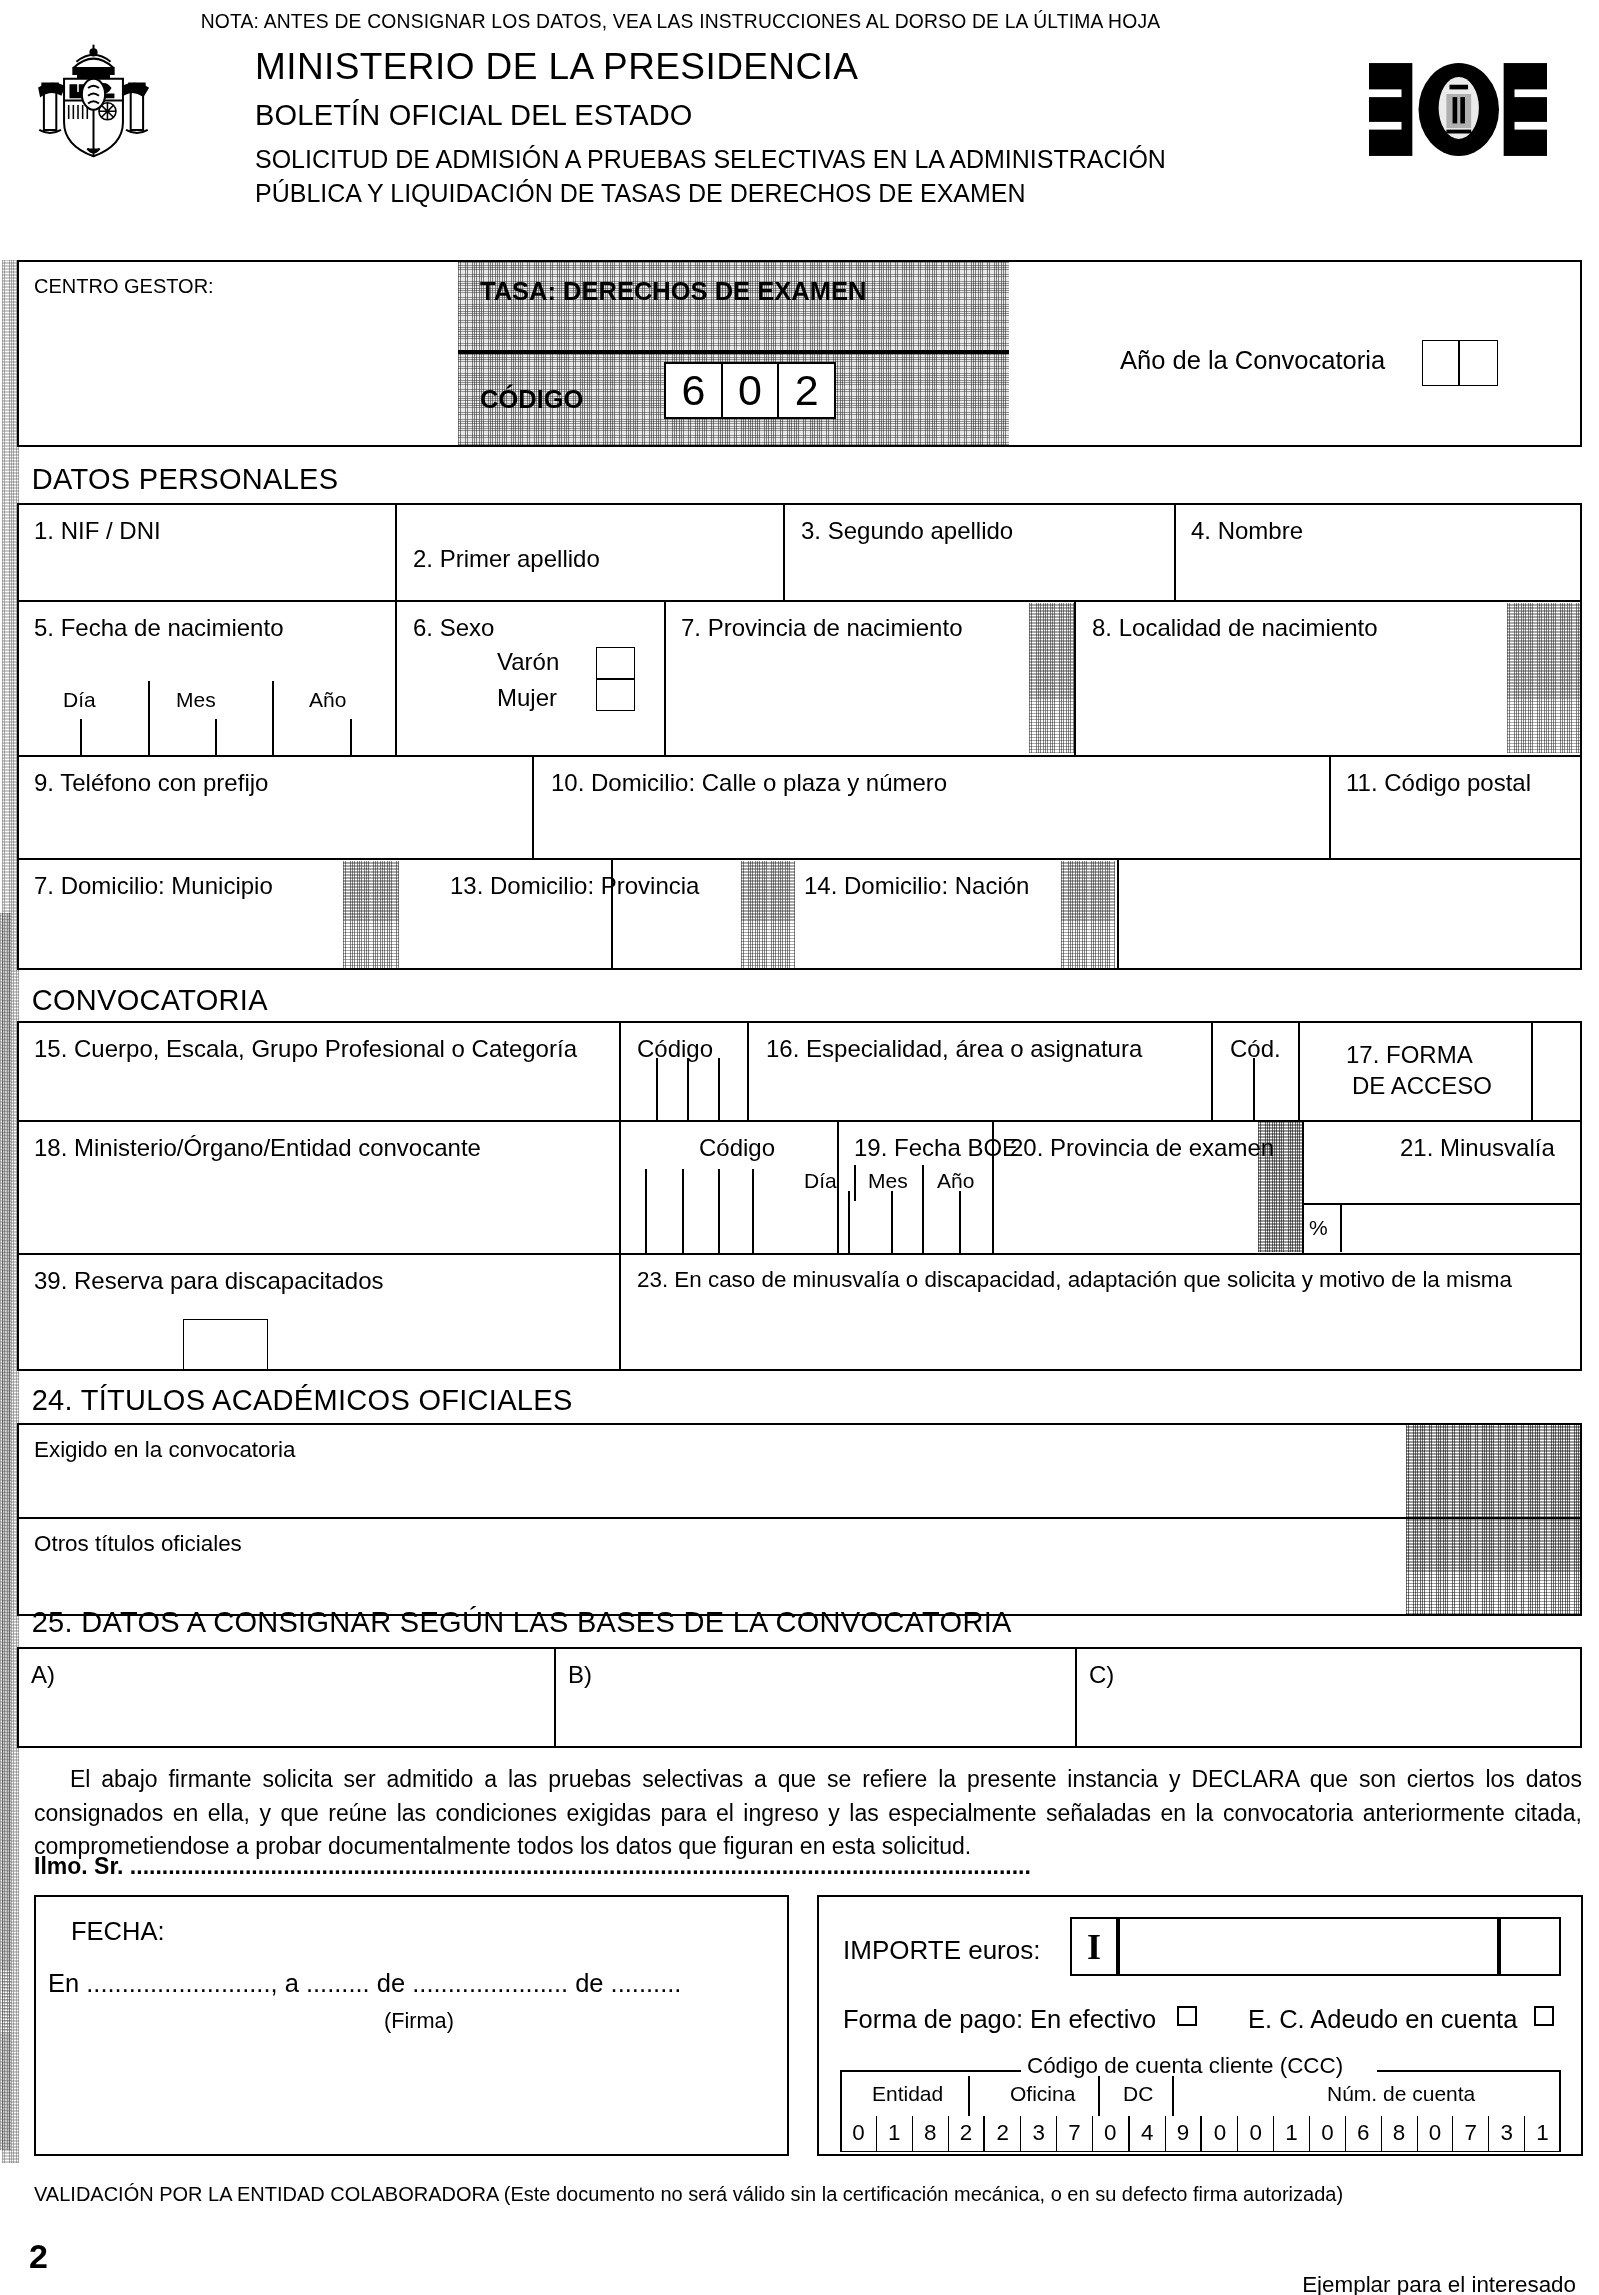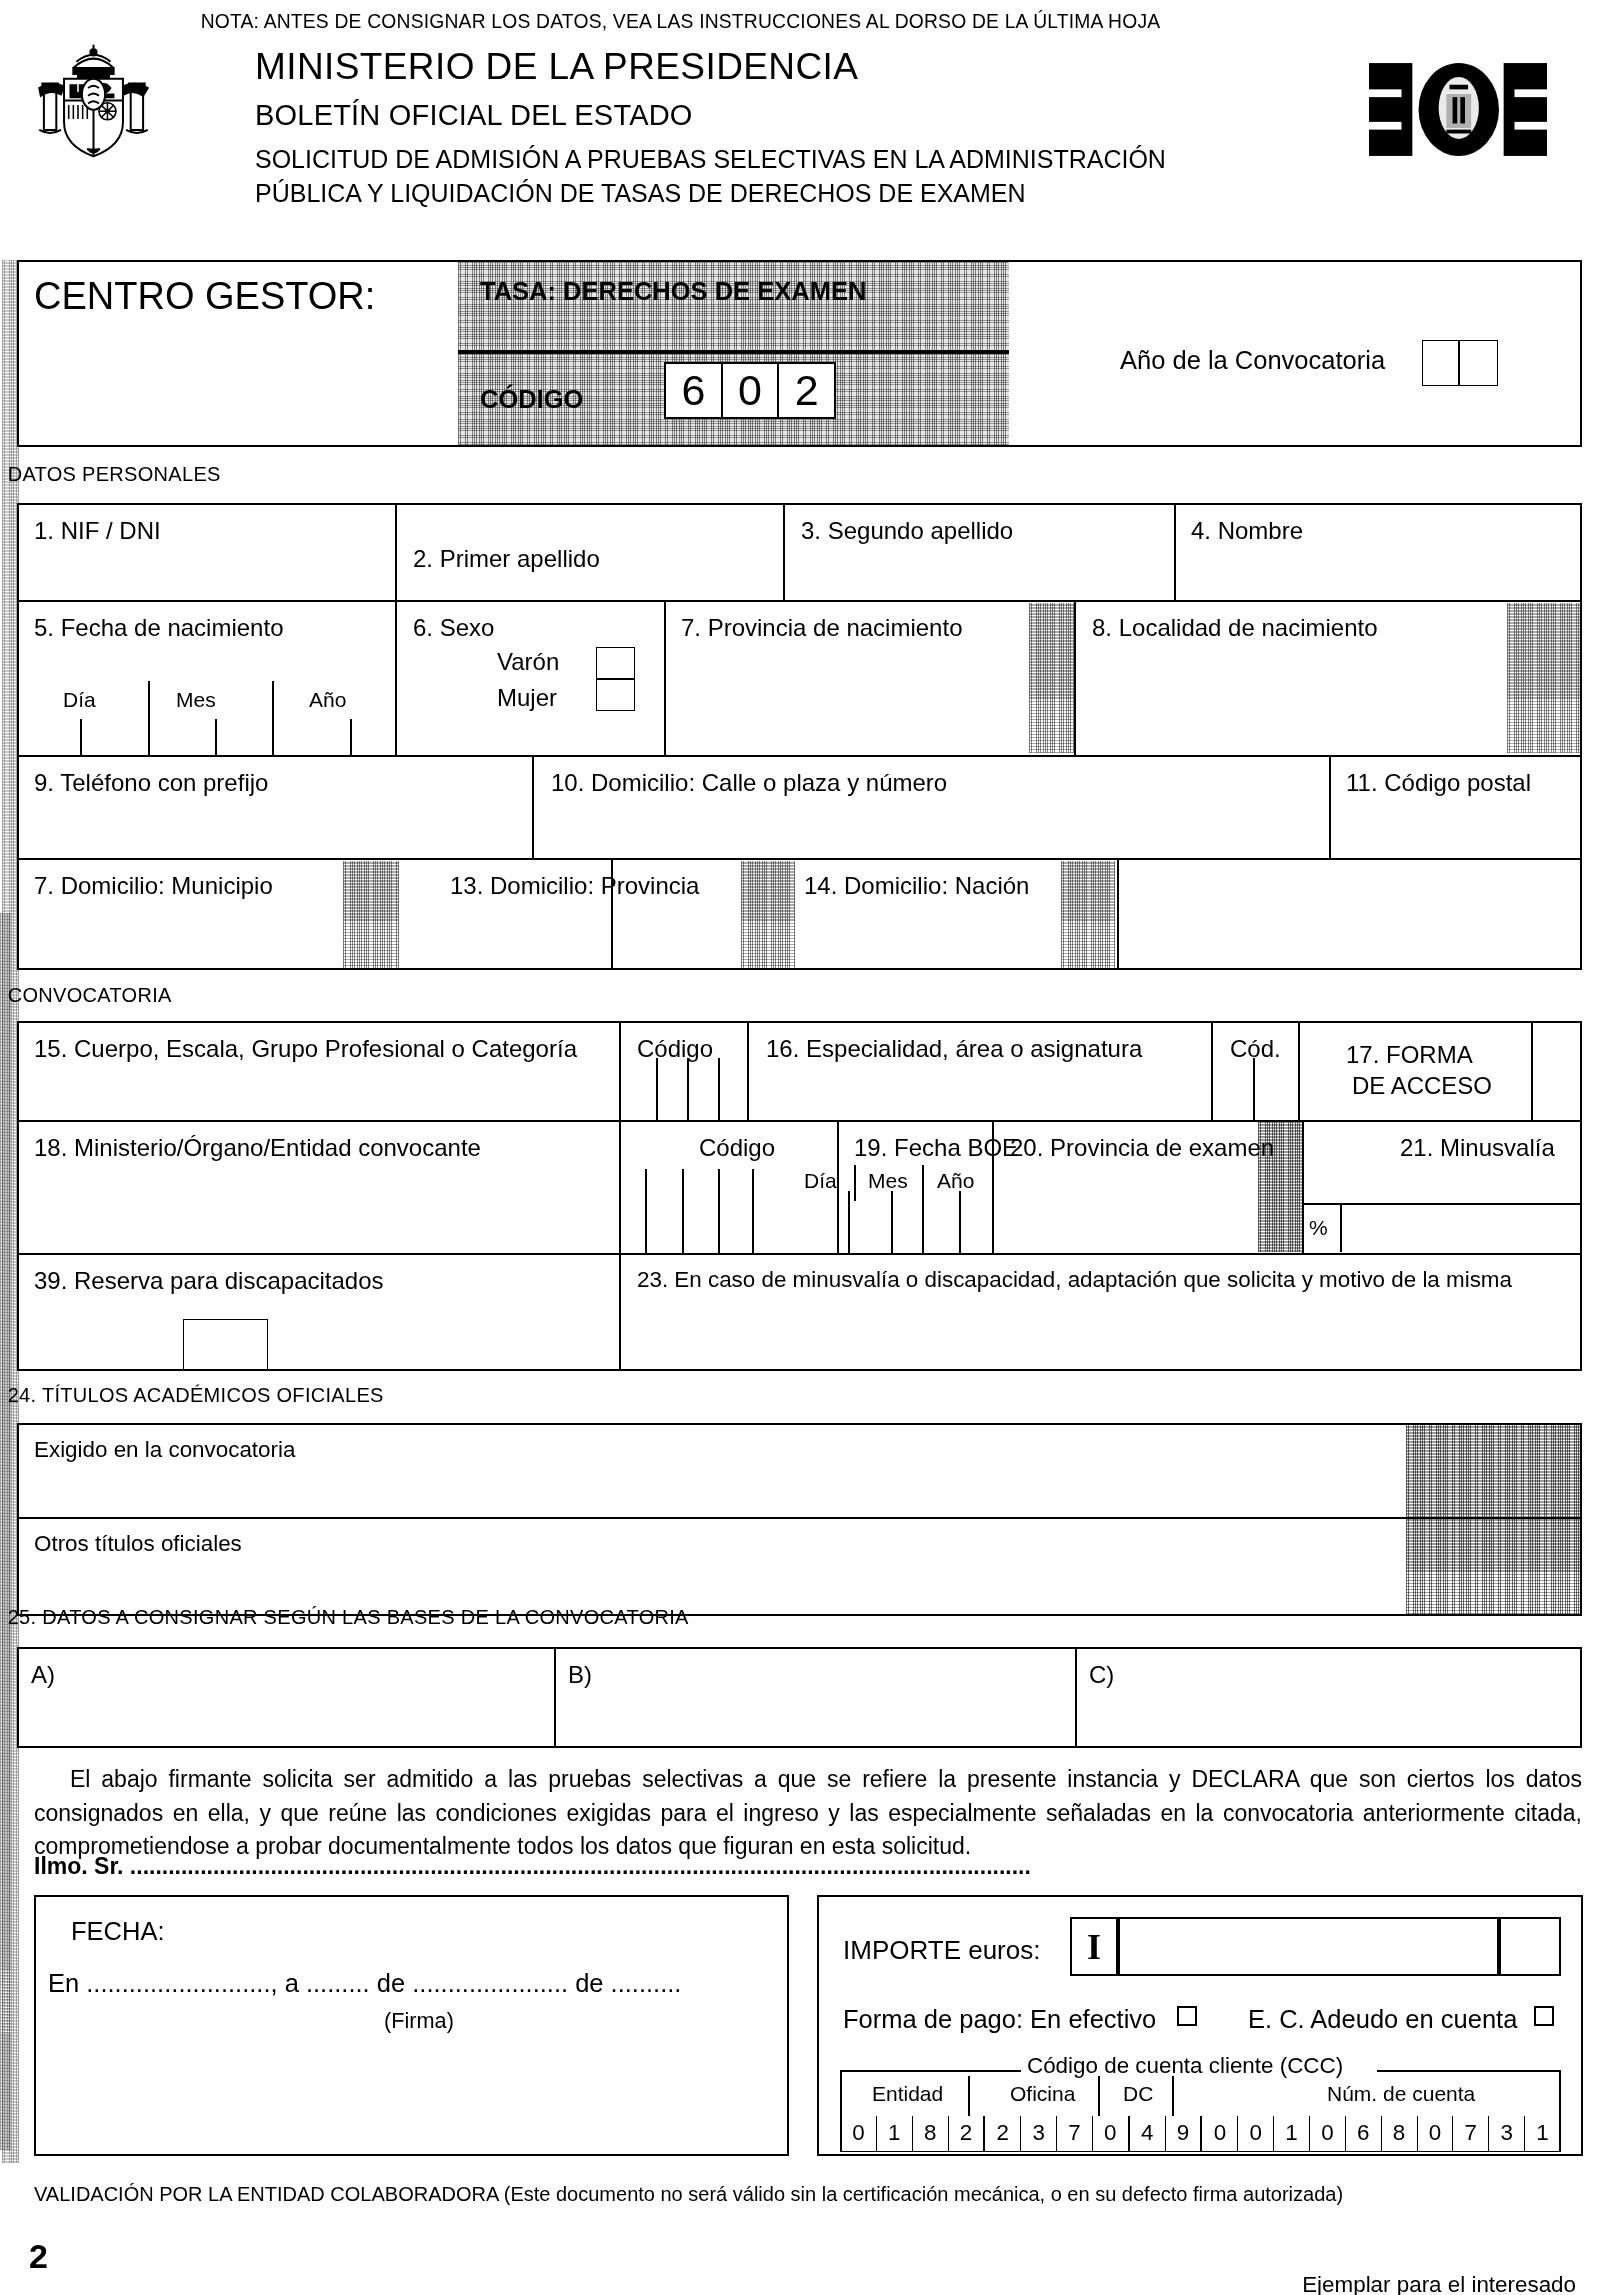--- a/index.html
+++ b/index.html
@@ -30,21 +30,21 @@
   #h-s2{top:179px;left:255px;font-size:25px;}
   #boelogo{top:63px;left:1369px;width:178px;height:93px;}
 
   
   .box{position:absolute;border:2.3px solid #000;box-sizing:border-box;background:#fff;}
   .vline{position:absolute;background:#000;width:2.3px;}
   .hline{position:absolute;background:#000;height:2.3px;}
   .tick{position:absolute;background:#000;width:2.3px;}
   .lbl{position:absolute;font-size:24px;white-space:nowrap;}
   .lbl-sm{position:absolute;font-size:21px;white-space:nowrap;}
-  .sec{position:absolute;font-size:20px;letter-spacing:0.3px;white-space:nowrap;}
+  .sec{position:absolute;font-size:29px;letter-spacing:0.3px;white-space:nowrap;margin-left:24px;}
   .cell{position:absolute;border:1.5px solid #000;box-sizing:border-box;background:#fff;}
 
   
   #tasa{
     position:absolute;
     background-image:
       repeating-linear-gradient(90deg, rgba(0,0,0,.45) 0 0.8px, rgba(0,0,0,0) 0.8px 2.3px),
       repeating-linear-gradient(0deg, rgba(0,0,0,.35) 0 0.8px, rgba(0,0,0,0) 0.8px 2.3px);
     background-color:#e7e7e7;
   }
@@ -143,21 +143,21 @@
       <path d="M100 86 h32 v5 h-32 z"></path>
     </g>
     <rect x="174" y="0" width="56" height="120" fill="#000"></rect>
     <rect x="188" y="34" width="42" height="10" fill="#fff"></rect>
     <rect x="188" y="76" width="42" height="10" fill="#fff"></rect>
   </svg>
 </div>
 
 <div class="box" style="left:17px;top:260px;width:1565px;height:187px;"></div>
 
-<div class="lbl" style="left:34px;top:275px;font-size:38px;">CENTRO GESTOR:</div>
+<div class="lbl" style="left:34px;top:275px;font-size:20px;">CENTRO GESTOR:</div>
 
 <div id="tasa" style="left:458px;top:262px;width:551px;height:183px;"></div>
 <div id="tasa-split" style="left:458px;top:350px;width:551px;"></div>
 <div class="on-gray" style="left:480px;top:277px;font-weight:600;">TASA: DERECHOS DE EXAMEN</div>
 <div class="on-gray" style="left:480px;top:385px;font-weight:600;">CÓDIGO</div>
 
 <div id="codigo-digits" style="left:664px;top:362px;width:172px;height:57px;">
   <div>6</div>
   <div>0</div>
   <div>2</div>

